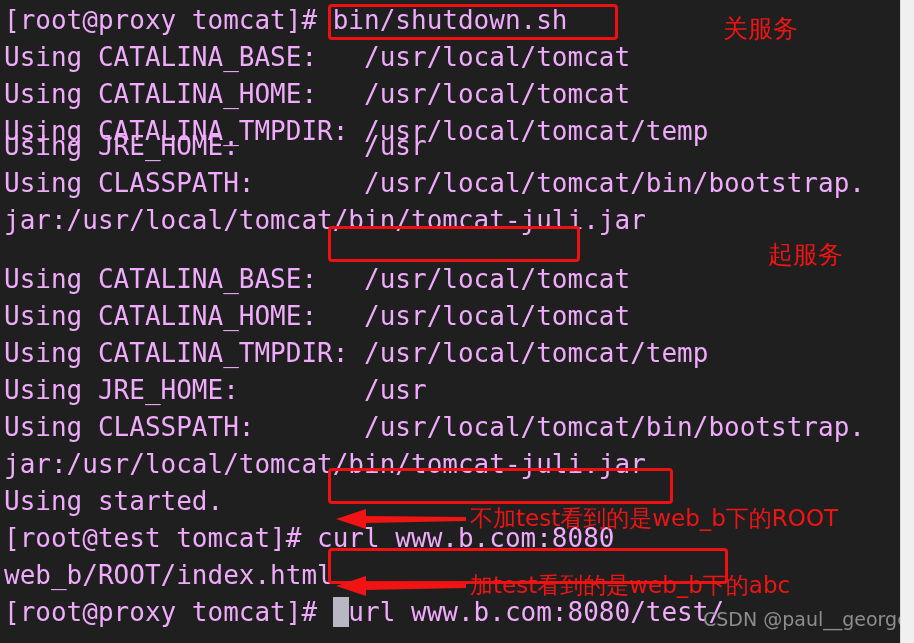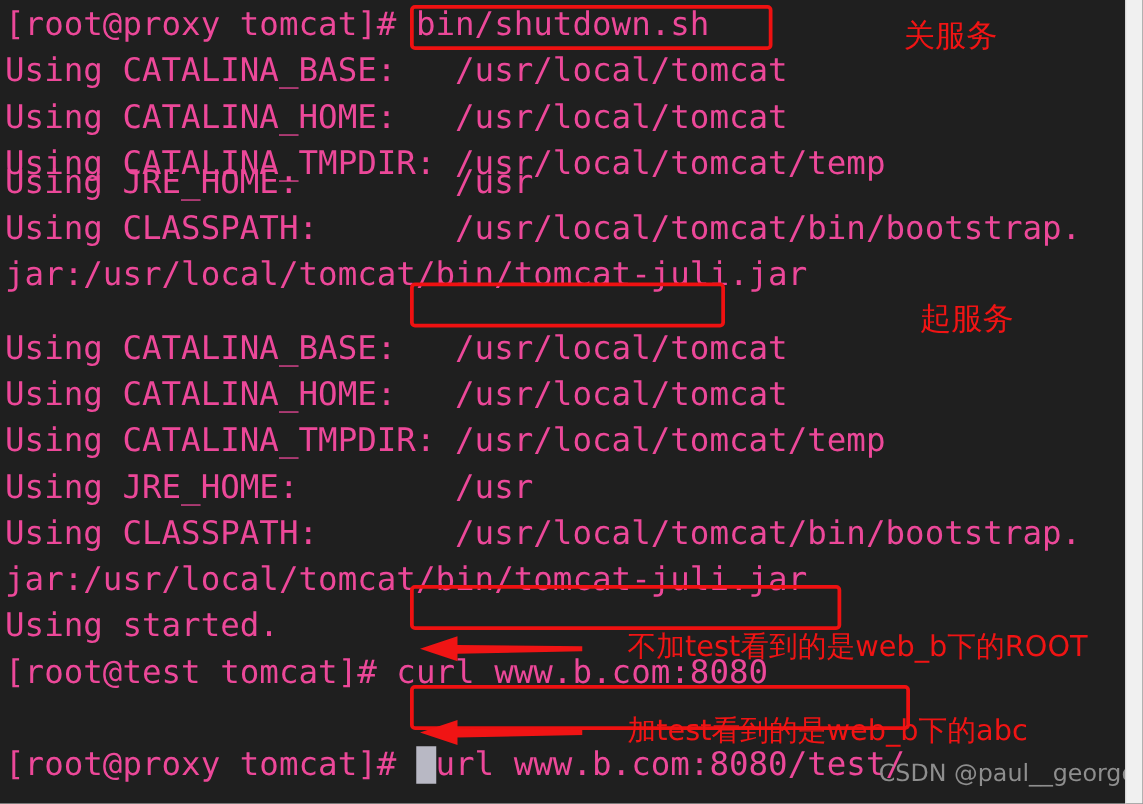--- a/index.html
+++ b/index.html
@@ -33,21 +33,21 @@
     height: 643px;
     padding: 0;
   }
   .line {
     position: absolute;
     left: 4px;
     height: 40px;
     line-height: 40px;
     white-space: pre;
     font-size: 26px;
-    color: #ec4899;
+    color: #f0abfc;
     letter-spacing: 0px;
   }
   
   .cursor {
     position: absolute;
     width: 16px;
     height: 30px;
     background: #b8b8c4;
   }
   
@@ -60,21 +60,21 @@
   }
   
   .annot {
     position: absolute;
     color: #f01414;
     font-family: "DejaVu Sans", "Liberation Sans", sans-serif;
     white-space: pre;
     font-weight: 500;
   }
   .annot.big { font-size: 25px; line-height: 30px; }
-  .annot.mid { font-size: 23px; line-height: 28px; margin-left: 32px; }
+  .annot.mid { font-size: 23px; line-height: 28px; }
   
   .arrow-wrap { position: absolute; }
   .watermark {
     position: absolute;
     color: #8e8e8e;
     font-family: "DejaVu Sans", "Liberation Sans", sans-serif;
     font-size: 19px;
     white-space: pre;
   }
 </style>
@@ -94,32 +94,33 @@
     <div class="line" style="top:163px;">Using CLASSPATH:       /usr/local/tomcat/bin/bootstrap.</div>
     <div class="line" style="top:200px;">jar:/usr/local/tomcat/bin/tomcat-juli.jar</div>
     <div class="line" style="top:259px;">Using CATALINA_BASE:   /usr/local/tomcat</div>
     <div class="line" style="top:296px;">Using CATALINA_HOME:   /usr/local/tomcat</div>
     <div class="line" style="top:333px;">Using CATALINA_TMPDIR: /usr/local/tomcat/temp</div>
     <div class="line" style="top:370px;">Using JRE_HOME:        /usr</div>
     <div class="line" style="top:407px;">Using CLASSPATH:       /usr/local/tomcat/bin/bootstrap.</div>
     <div class="line" style="top:444px;">jar:/usr/local/tomcat/bin/tomcat-juli.jar</div>
     <div class="line" style="top:481px;">Using started.</div>
     <div class="line" style="top:518px;">[root@test tomcat]# curl www.b.com:8080</div>
+    <div class="line" style="top:555px;">web_b/ROOT/index.html</div>
     <div class="line" style="top:592px;">[root@proxy tomcat]# curl www.b.com:8080/test/</div>
 
     <div class="cursor" style="left: 332.734px; top: 597px;"></div>
   </div>
 
   <div class="redbox" style="left:328px; top:4px;   width:290px; height:36px;"></div>
   <div class="redbox" style="left:328px; top:226px; width:252px; height:36px;"></div>
   <div class="redbox" style="left:328px; top:468px; width:345px; height:36px;"></div>
   <div class="redbox" style="left:328px; top:548px; width:400px; height:36px;"></div>
 
   <div class="annot big" style="left:723px; top:14px;">关服务</div>
-  <div class="annot big" style="left:736px; top:240px;">起服务</div>
+  <div class="annot big" style="left:768px; top:240px;">起服务</div>
   <div class="annot mid" style="left:470px; top:504px;">不加test看到的是web_b下的ROOT</div>
   <div class="annot mid" style="left:470px; top:571px;">加test看到的是web_b下的abc</div>
 
   <div class="arrow-wrap" style="left:336px; top:508px;">
     <svg width="130" height="22" viewBox="0 0 130 22" xmlns="http://www.w3.org/2000/svg">
       <polygon points="0,11 30,1 30,8 130,9 130,13 30,15 30,21" fill="#f01414"></polygon>
     </svg>
   </div>
   <div class="arrow-wrap" style="left:336px; top:575px;">
     <svg width="130" height="22" viewBox="0 0 130 22" xmlns="http://www.w3.org/2000/svg">

